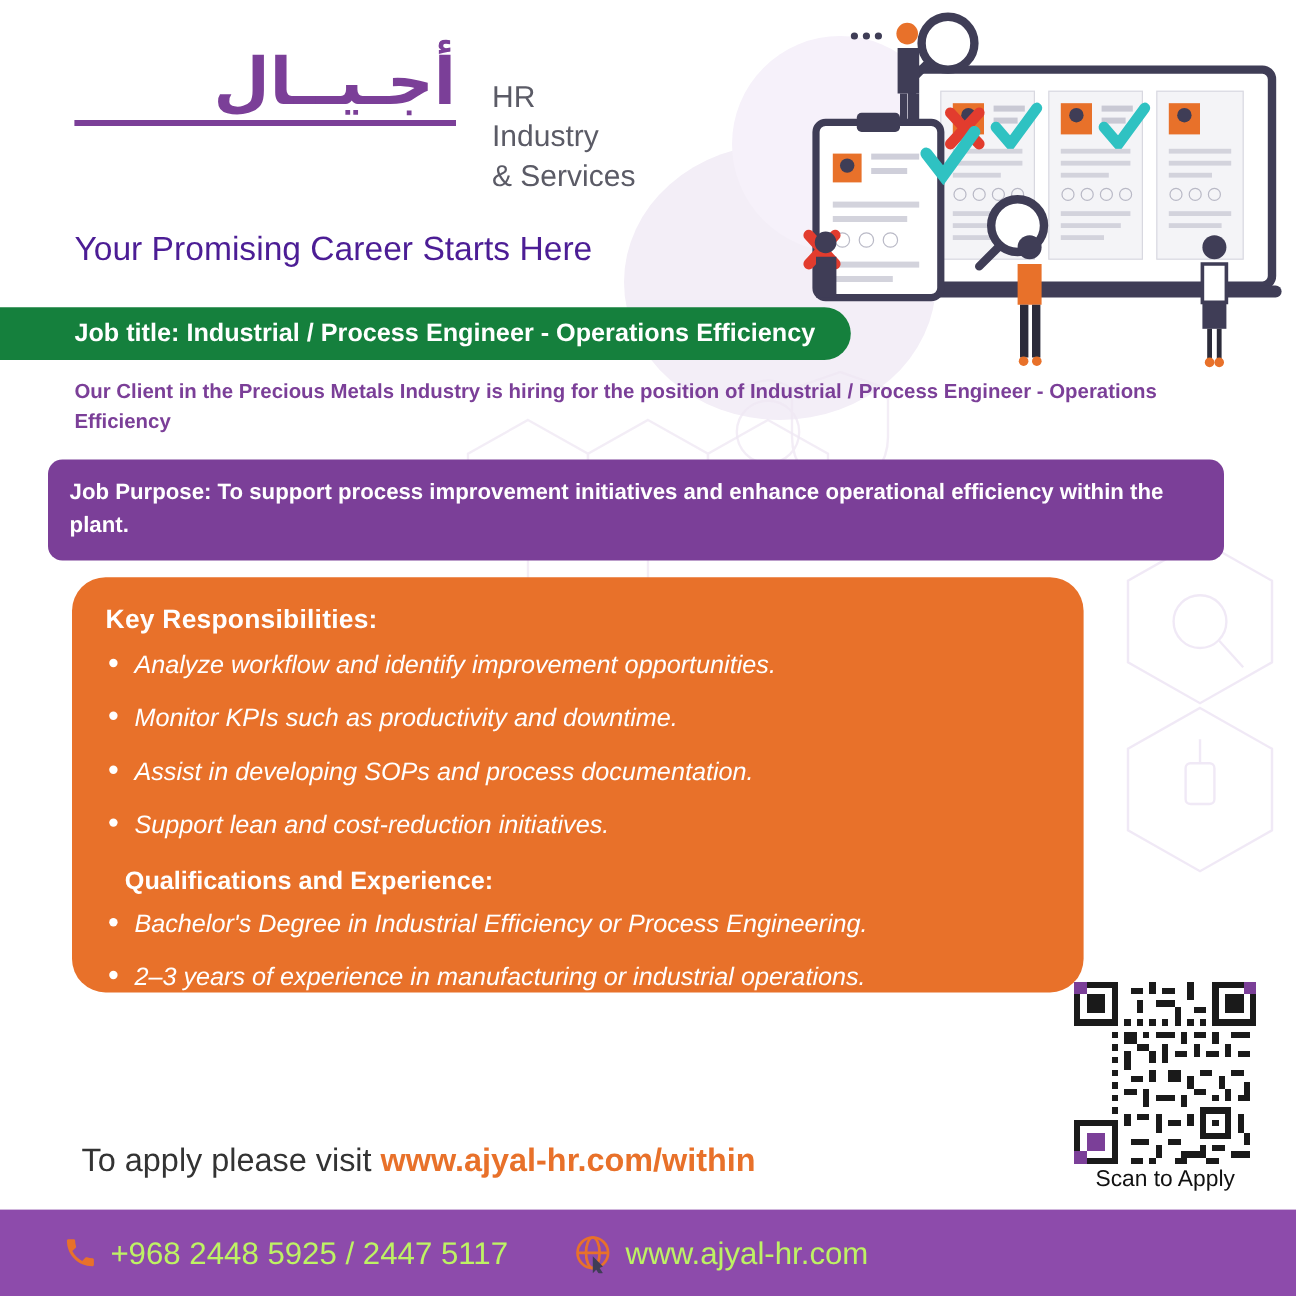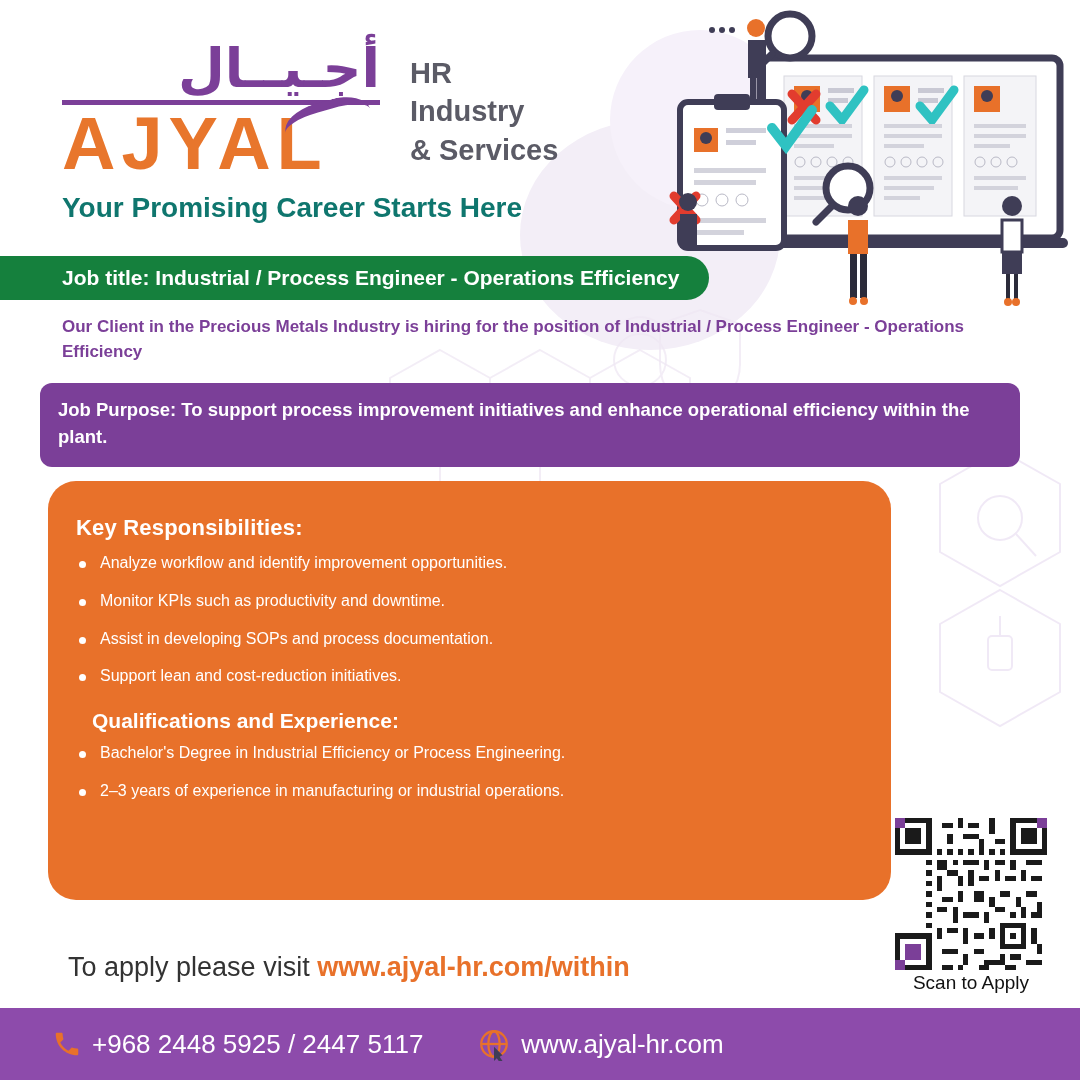--- a/index.html
+++ b/index.html
@@ -51,28 +51,28 @@
   }
   .logo-latin .swoosh {
     position: absolute; right: 8px; top: -6px;
     width: 88px; height: 40px;
     border-top: 9px solid #7b3f98;
     border-radius: 50% / 60%;
     transform: rotate(-16deg);
     border-left: 0; border-right: 0; border-bottom: 0;
   }
   .logo-tag {
-    position: absolute; left: 410px; top: 54px;
-    font-size: 29px; line-height: 1.32;
+    position: absolute; left: 410px; top: 65px;
+    font-size: 25px; line-height: 1.32;
     color: #5b5b66;
-    font-weight: 700;
+    font-weight: 400;
   }
   .tagline {
     position: absolute; left: 62px; top: 192px;
-    font-size: 28px; font-weight: bold; color: #0f766e;
+    font-size: 28px; font-weight: normal; color: #4c1d95;
   }
 
   
   .hero { position: absolute; right: 8px; top: 10px; width: 420px; height: 300px; z-index: 3; }
 
   
   .job-title-bar {
     position: absolute; left: 0; top: 256px;
     height: 44px;
     background: #15803d;
@@ -95,40 +95,41 @@
     position: absolute; left: 40px; top: 383px; width: 980px;
     background: #7b3f98; color: #fff;
     border-radius: 12px;
     padding: 14px 18px 16px 18px;
     font-size: 18.5px; font-weight: bold; line-height: 1.45;
     z-index: 6;
   }
 
   
   .resp-card {
-    position: absolute; left: 48px; top: 481px; width: 843px; height: 419px;
+    position: absolute; left: 60px; top: 481px; width: 843px; height: 346px;
     background: #e8712a;
     border-radius: 28px;
     color: #ffffff;
-    padding: 34px 28px;
+    padding: 22px 28px;
     z-index: 6;
   }
   .resp-card h2 {
     font-size: 22px; font-weight: bold; margin-bottom: 12px; letter-spacing: .2px;
   }
   .resp-card h3 {
     font-size: 21px; font-weight: bold; margin: 22px 0 10px 16px;
   }
   .resp-list { list-style: none; }
   .resp-list li {
     position: relative;
-    font-size: 16px;
+    font-size: 21px;
     line-height: 1.3;
     padding-left: 24px;
     margin-bottom: 17px;
+    font-style: italic;
   }
   .resp-list li::before {
     content: "";
     position: absolute; left: 3px; top: 8px;
     width: 7px; height: 7px; border-radius: 50%;
     background: #ffffff;
   }
   .qual-list li { margin-bottom: 17px; }
 
   
@@ -141,21 +142,21 @@
     position: absolute; left: 68px; top: 952px;
     font-size: 27px; color: #333; z-index: 6;
   }
   .apply-line .url { color: #e8712a; font-weight: bold; }
 
   
   .footer {
     position: absolute; left: 0; bottom: 0; width: 1080px; height: 72px;
     background: #8d4bab;
     display: flex; align-items: center;
-    color: #ffffff; z-index: 7;
+    color: #bef264; z-index: 7;
   }
   .footer-item { display: flex; align-items: center; font-size: 26px; }
   .footer-item.phone { margin-left: 52px; }
   .footer-item.mail  { margin-left: 58px; }
   .footer-item.web   { margin-left: 54px; }
   .footer-icon { margin-right: 10px; display: inline-flex; }
 </style>
 </head>
 <body>
 
@@ -187,24 +188,20 @@
       <circle cx="80" cy="60" r="26"></circle>
       <path d="M60 24 q20 -14 40 0"></path>
       <path d="M140 10 l40 14 v40 q0 34 -40 50 q-40 -16 -40 -50 v-40 z"></path>
     </g>
   </svg>
 
   <div class="header">
     <div class="logo-wrap">
       <div class="logo-arabic">أجـيــال</div>
       <div class="logo-rule"></div>
-      <div class="logo-latin">
-        <span>AJYAL</span>
-        <span class="swoosh"></span>
-      </div>
     </div>
 
     <div class="logo-tag">
       <div>HR</div>
       <div>Industry</div>
       <div>&amp; Services</div>
     </div>
 
     <div class="tagline">Your Promising Career Starts Here</div>
   </div>

